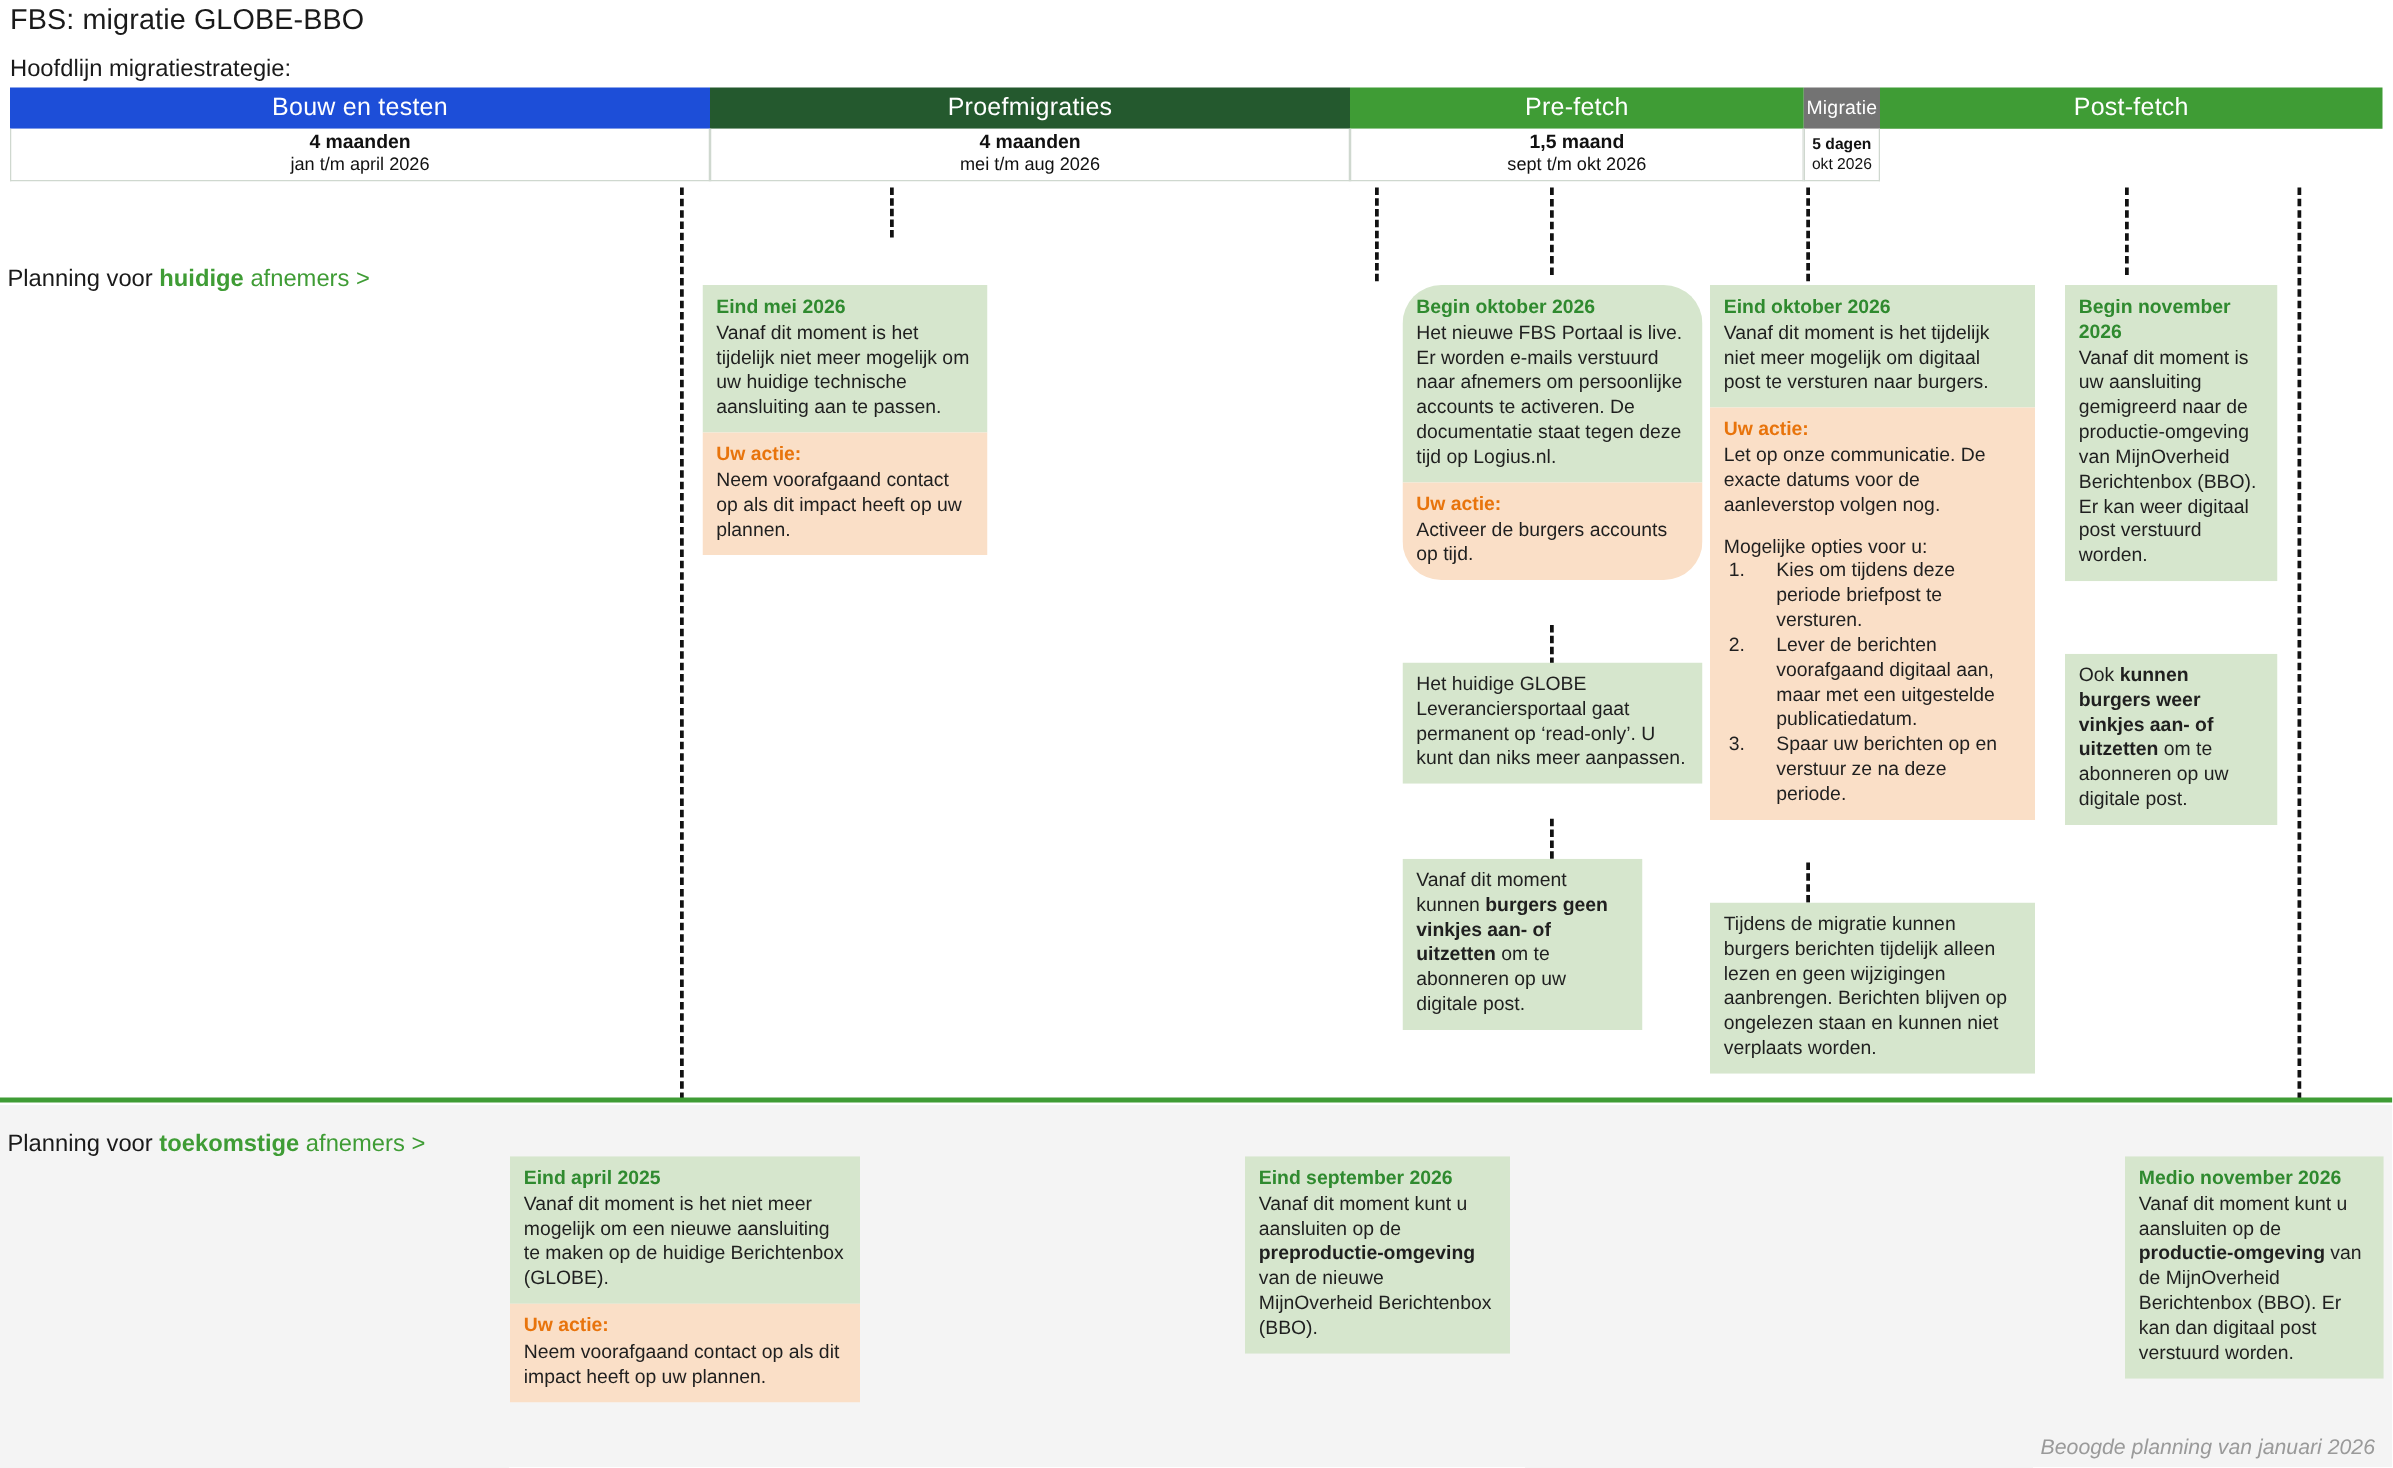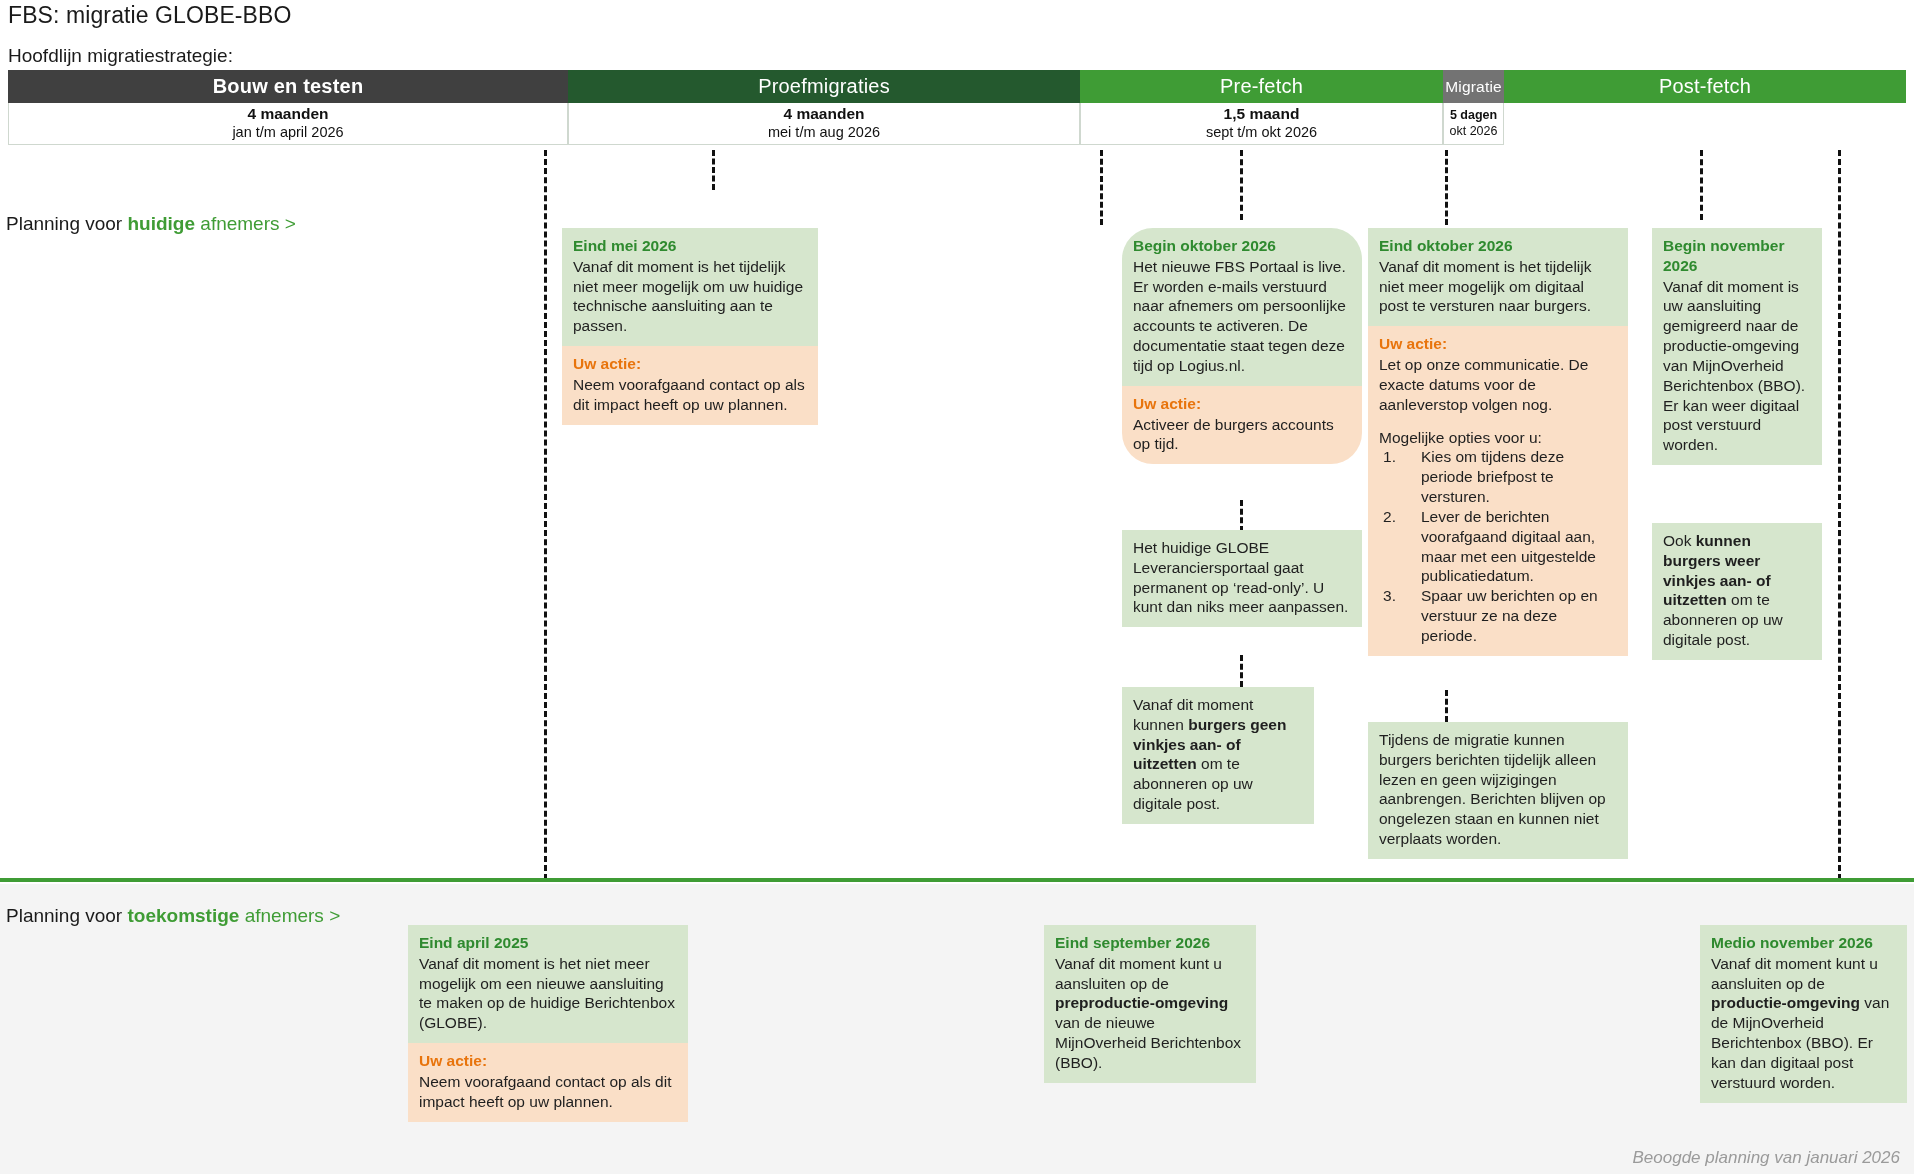--- a/index.html
+++ b/index.html
@@ -158,21 +158,21 @@
 </head>
 <body>
 
 <div id="page">
 
   <div class="doc-title">FBS: migratie GLOBE-BBO</div>
   <div class="doc-subtitle">Hoofdlijn migratiestrategie:</div>
 
   <div class="phase-table">
     <div class="phase-col" style="width:560px">
-      <div class="phase-top" id="pt0" style="background: #404040; font-weight: bold;">Bouw en testen</div>
+      <div class="phase-top" id="pt0" style="background: #1d4ed8;">Bouw en testen</div>
       <div class="phase-bot">
         <span class="phase-dur">4 maanden</span>
         <span class="phase-range">jan t/m april 2026</span>
       </div>
     </div>
     <div class="phase-col" style="width:512px">
       <div class="phase-top" id="pt1" style="background: rgb(36, 89, 46);">Proefmigraties</div>
       <div class="phase-bot">
         <span class="phase-dur">4 maanden</span>
         <span class="phase-range">mei t/m aug 2026</span>
@@ -206,21 +206,21 @@
   <div class="vline" style="left:1838px; top:150px; height:730px;"></div>
 
   <div class="vline" style="left:1240px; top:500px; height:32px;"></div>
   <div class="vline" style="left:1240px; top:655px; height:32px;"></div>
   <div class="vline" style="left:1445px; top:690px; height:32px;"></div>
 
   <div class="lane-label" style="left:6px; top:213px;">
     <span>Planning voor </span><span class="hl">huidige</span><span class="tail"> afnemers &gt;</span>
   </div>
 
-  <div class="card" style="left:562px; top:228px; width:256px;">
+  <div class="card" style="left:562px; top:228px; width:228px;">
     <div class="seg green">
       <span class="seg-title">Eind mei 2026</span>
       <p>Vanaf dit moment is het tijdelijk niet meer mogelijk om uw huidige technische aansluiting aan te passen.</p>
     </div>
     <div class="seg orange">
       <span class="seg-title orange-t">Uw actie:</span>
       <p>Neem voorafgaand contact op als dit impact heeft op uw plannen.</p>
     </div>
   </div>
 
@@ -294,21 +294,21 @@
     <div class="seg green">
       <span class="seg-title">Eind april 2025</span>
       <p>Vanaf dit moment is het niet meer mogelijk om een nieuwe aansluiting te maken op de huidige Berichtenbox (GLOBE).</p>
     </div>
     <div class="seg orange">
       <span class="seg-title orange-t">Uw actie:</span>
       <p>Neem voorafgaand contact op als dit impact heeft op uw plannen.</p>
     </div>
   </div>
 
-  <div class="card" style="left:1044px; top:925px; width:212px;">
+  <div class="card" style="left:996px; top:925px; width:212px;">
     <div class="seg green">
       <span class="seg-title">Eind september 2026</span>
       <p><span>Vanaf dit moment kunt u aansluiten op de </span><b>preproductie-omgeving</b><span> van de nieuwe MijnOverheid Berichtenbox (BBO).</span></p>
     </div>
   </div>
 
   <div class="card" style="left:1700px; top:925px; width:207px;">
     <div class="seg green">
       <span class="seg-title">Medio november 2026</span>
       <p><span>Vanaf dit moment kunt u aansluiten op de </span><b>productie-omgeving</b><span> van de MijnOverheid Berichtenbox (BBO). Er kan dan digitaal post verstuurd worden.</span></p>

